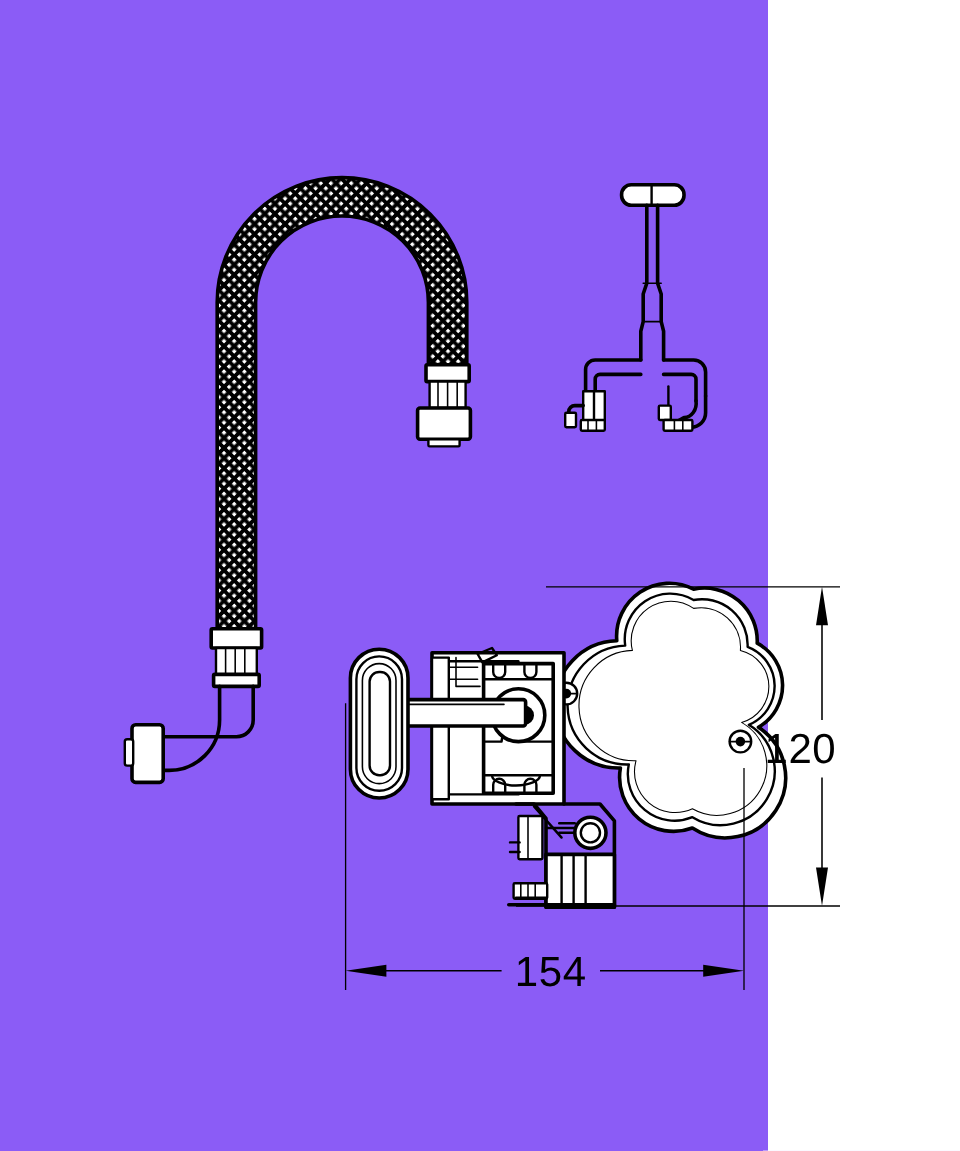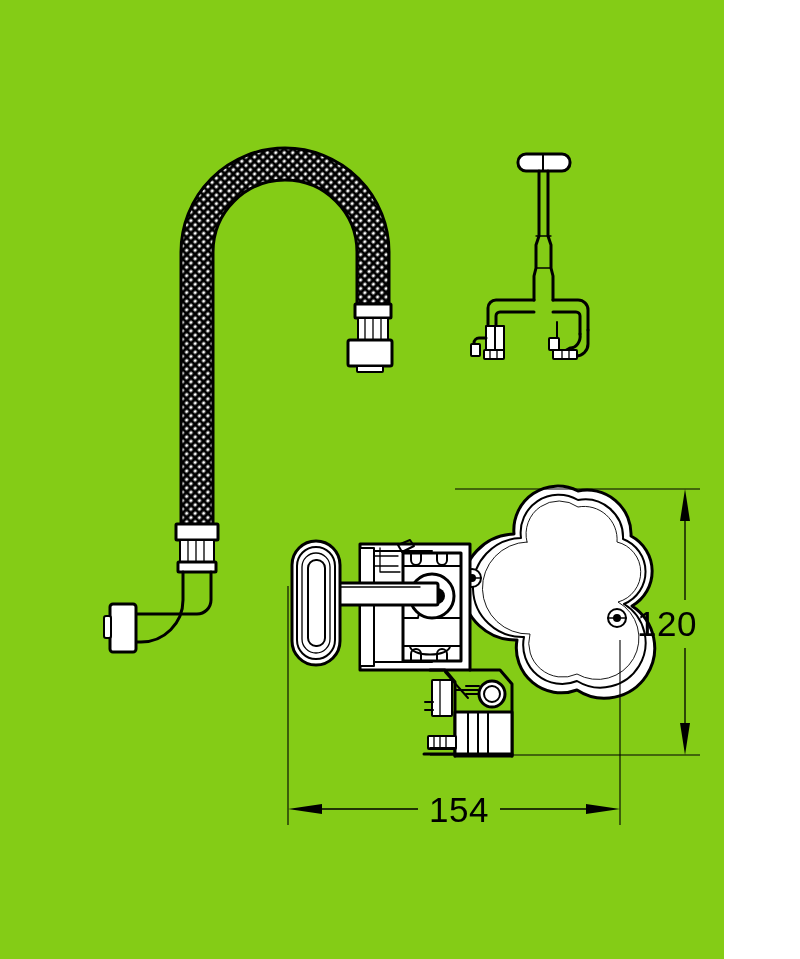--- a/index.html
+++ b/index.html
@@ -8,23 +8,23 @@
     background: #ffffff;
   }
   body {
     width: 800px;
     height: 959px;
     font-family: "Liberation Sans", sans-serif;
     overflow: hidden;
   }
   #drawing-root {
     position: relative;
-    width: 724px;
+    width: 640px;
     height: 959px;
-    background: #84cc16;
+    background: #8b5cf6;
     text-align: center;
   }
   svg#technical-drawing {
     display: block;
     width: 800px;
     height: 959px;
   }
   .ln {
     fill: none;
     stroke: #000000;

